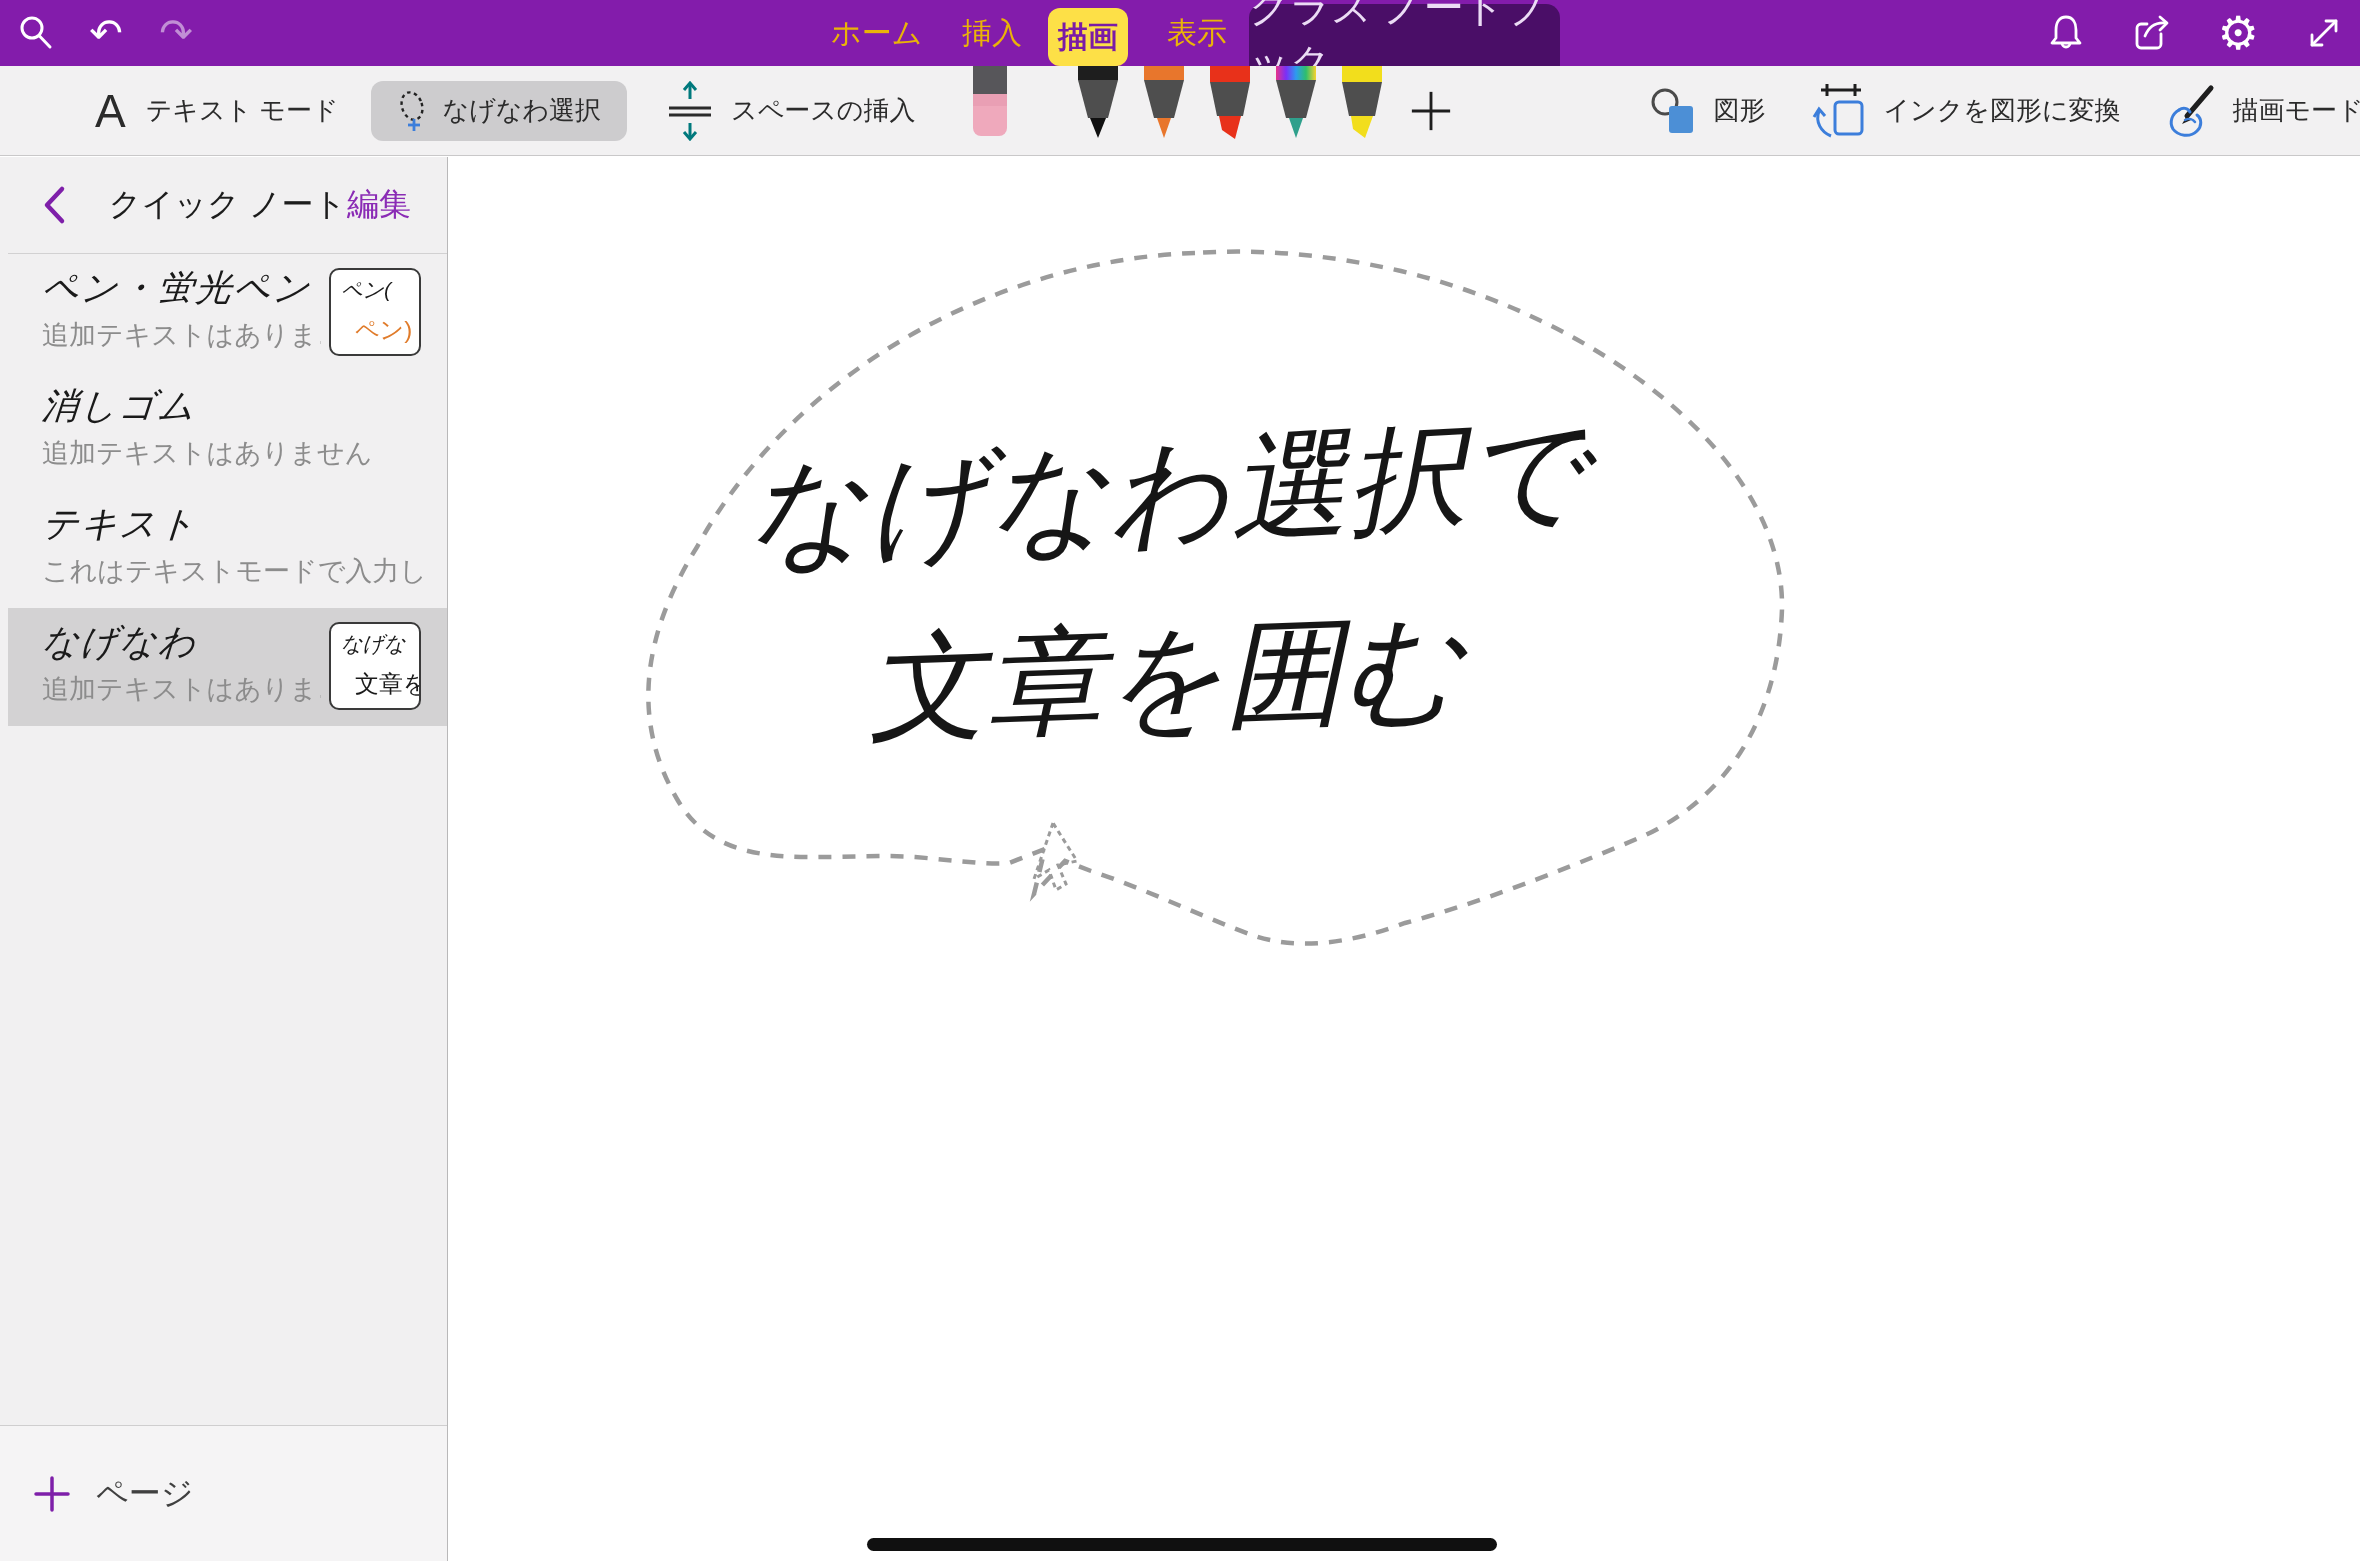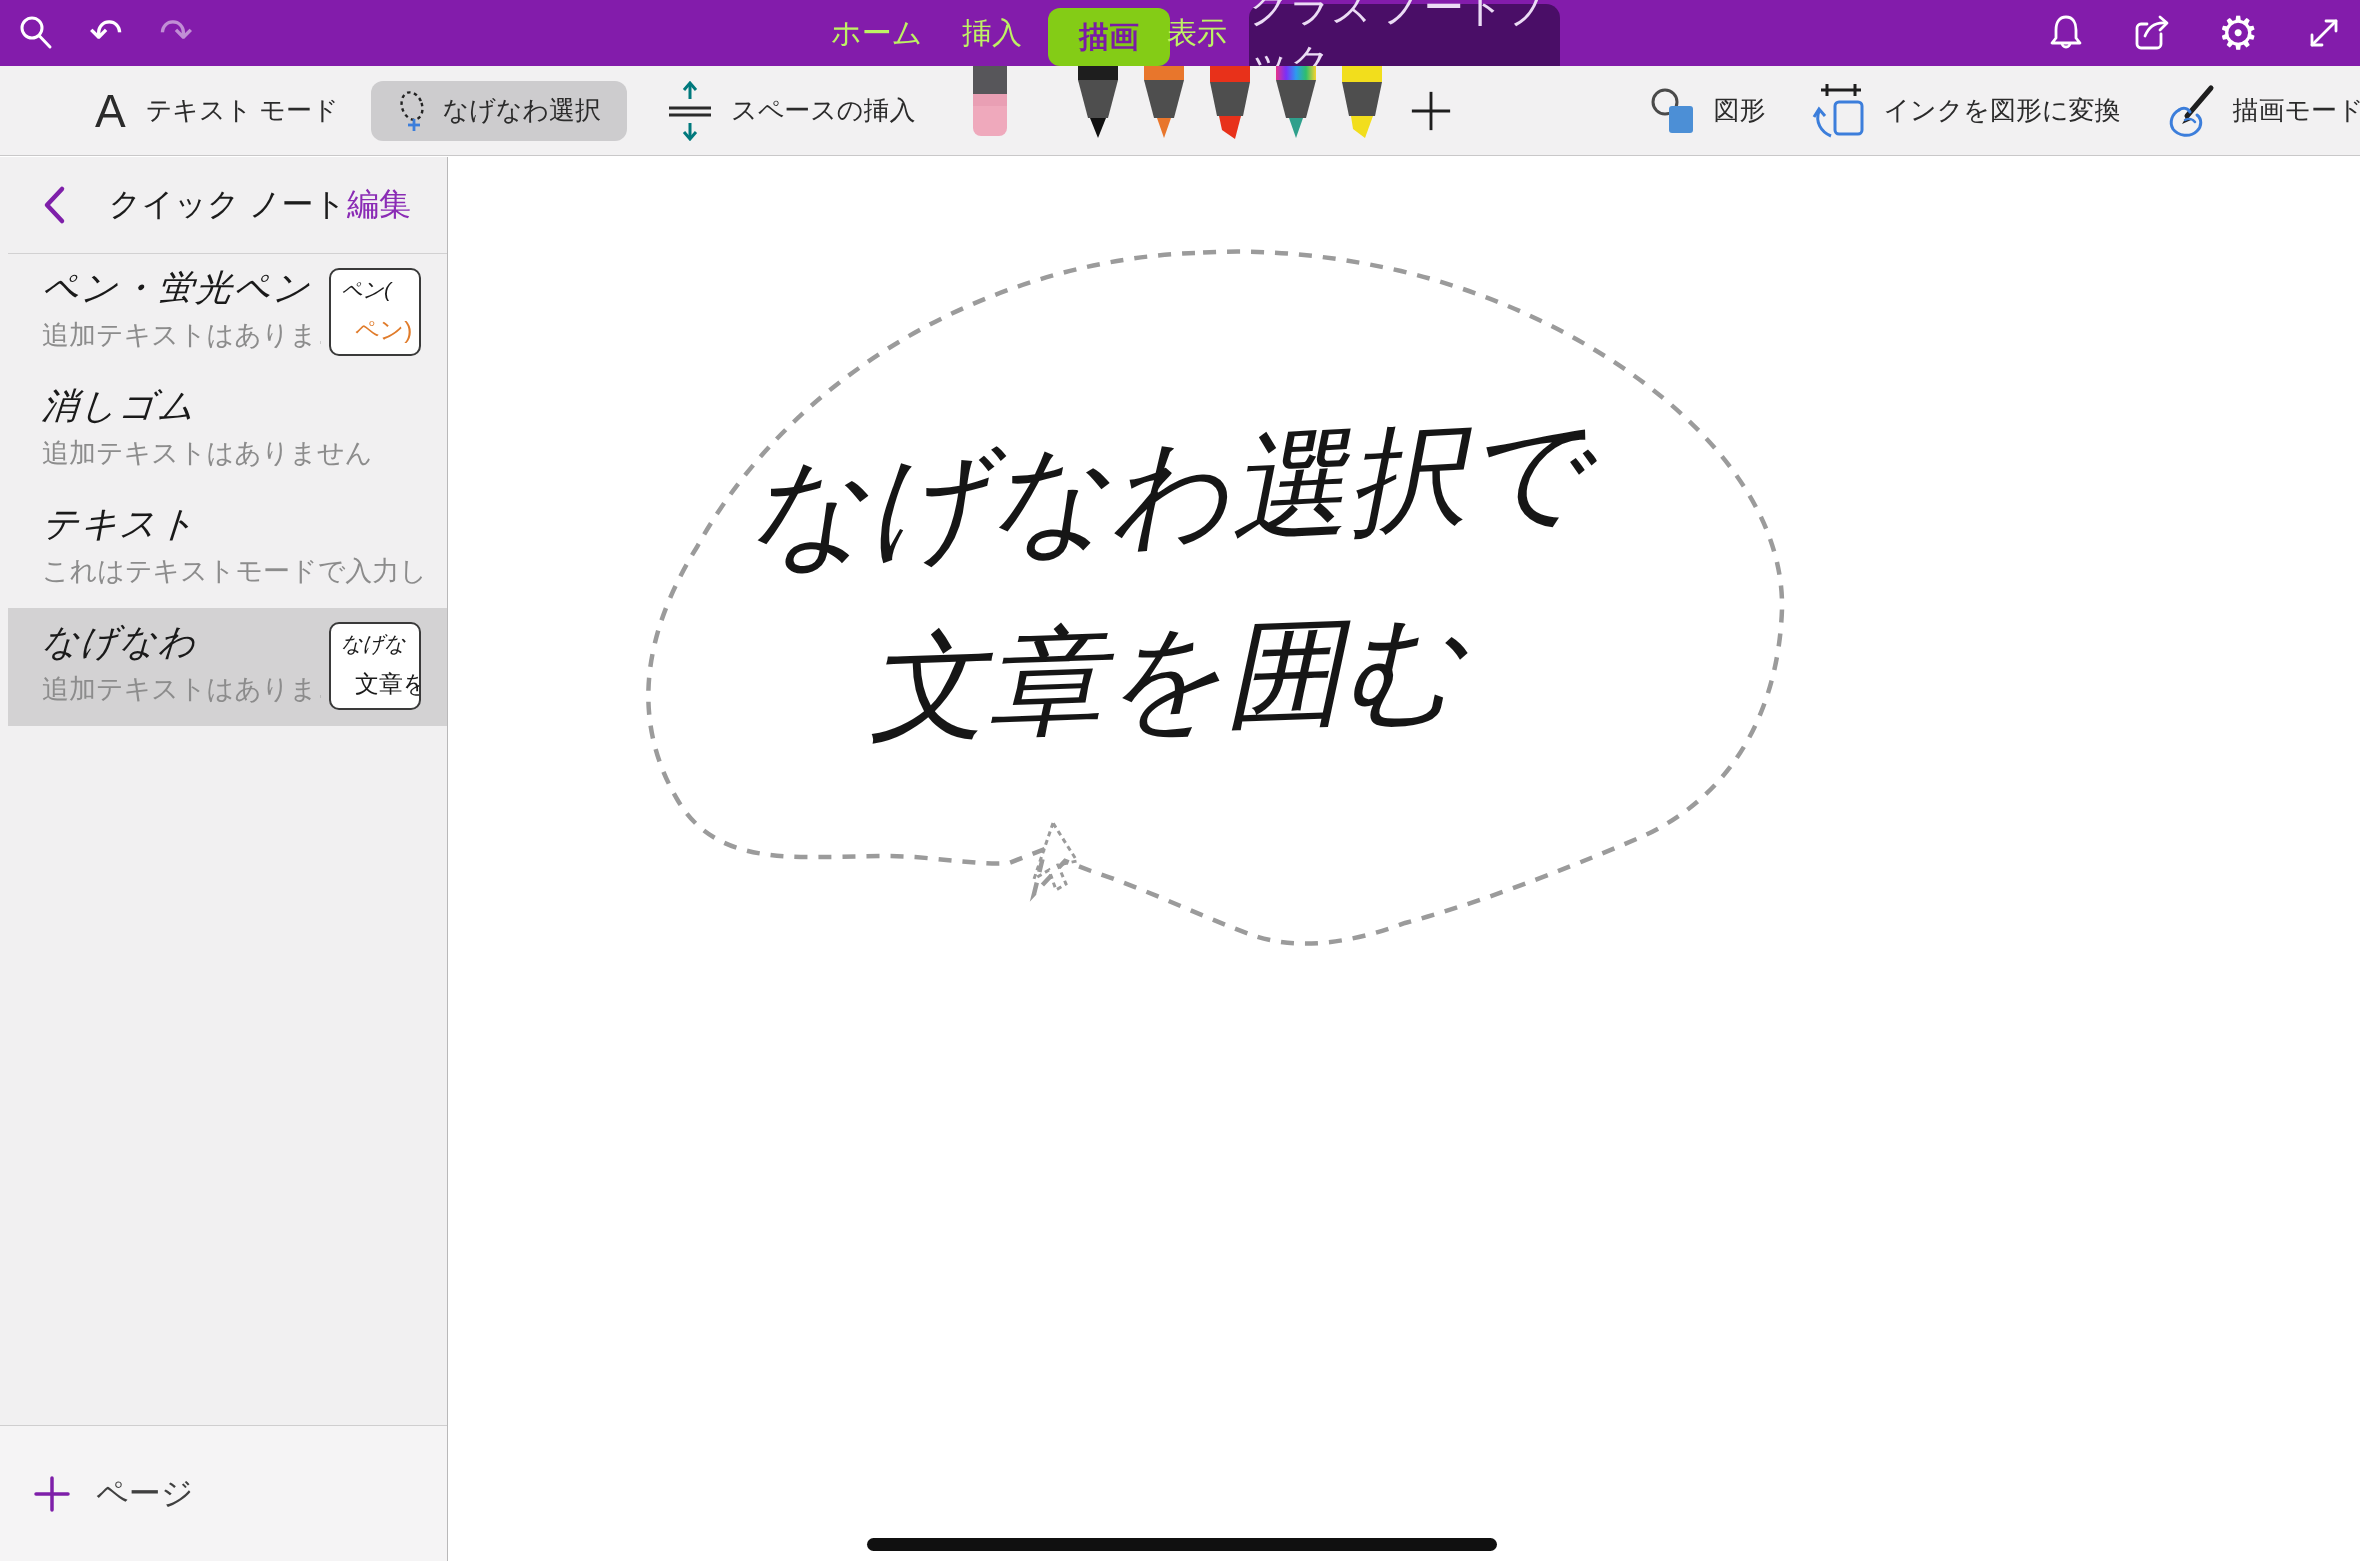--- a/index.html
+++ b/index.html
@@ -9,25 +9,25 @@
 
   
   .topbar { position:absolute; left:0; top:0; width:2360px; height:66px; background:#831CAB; }
   .topbar-left { position:absolute; left:14px; top:0; height:66px; display:flex; align-items:center; gap:26px; }
   .icon-btn { width:44px; height:44px; display:flex; align-items:center; justify-content:center; }
   .glyph-icon { color:#fff; font-size:40px; line-height:1; font-family:"DejaVu Sans", sans-serif; }
   .redo-dim { opacity:0.5; }
 
   .tabs { position:absolute; left:0; top:0; width:2360px; height:66px; }
   .tab-plain { position:absolute; top:0; height:66px; display:flex; align-items:center;
-               color:#bef264; font-size:30px; }
+               color:#eab308; font-size:30px; }
   .tab-home   { left:831px; }
   .tab-insert { left:962px; }
   .tab-view   { left:1167px; }
-  .tab-active { position:absolute; left:1048px; top:8px; width:122px; height:58px; background:#84cc16;
+  .tab-active { position:absolute; left:1048px; top:8px; width:80px; height:58px; background:#fde047;
                 border-radius:12px; display:flex; align-items:center; justify-content:center;
                 color:#7A1BA6; font-size:30px; font-weight:bold; }
   .tab-dark { position:absolute; left:1249px; top:4px; width:311px; height:62px; background:#4A0E67;
               border-radius:14px 14px 0 0; display:flex; align-items:center; justify-content:center;
               color:#EBDCF5; font-size:40px; }
 
   .topbar-right { position:absolute; right:14px; top:0; height:66px; display:flex; align-items:center; gap:42px; }
   .gear-glyph { font-size:46px; }
 
   

